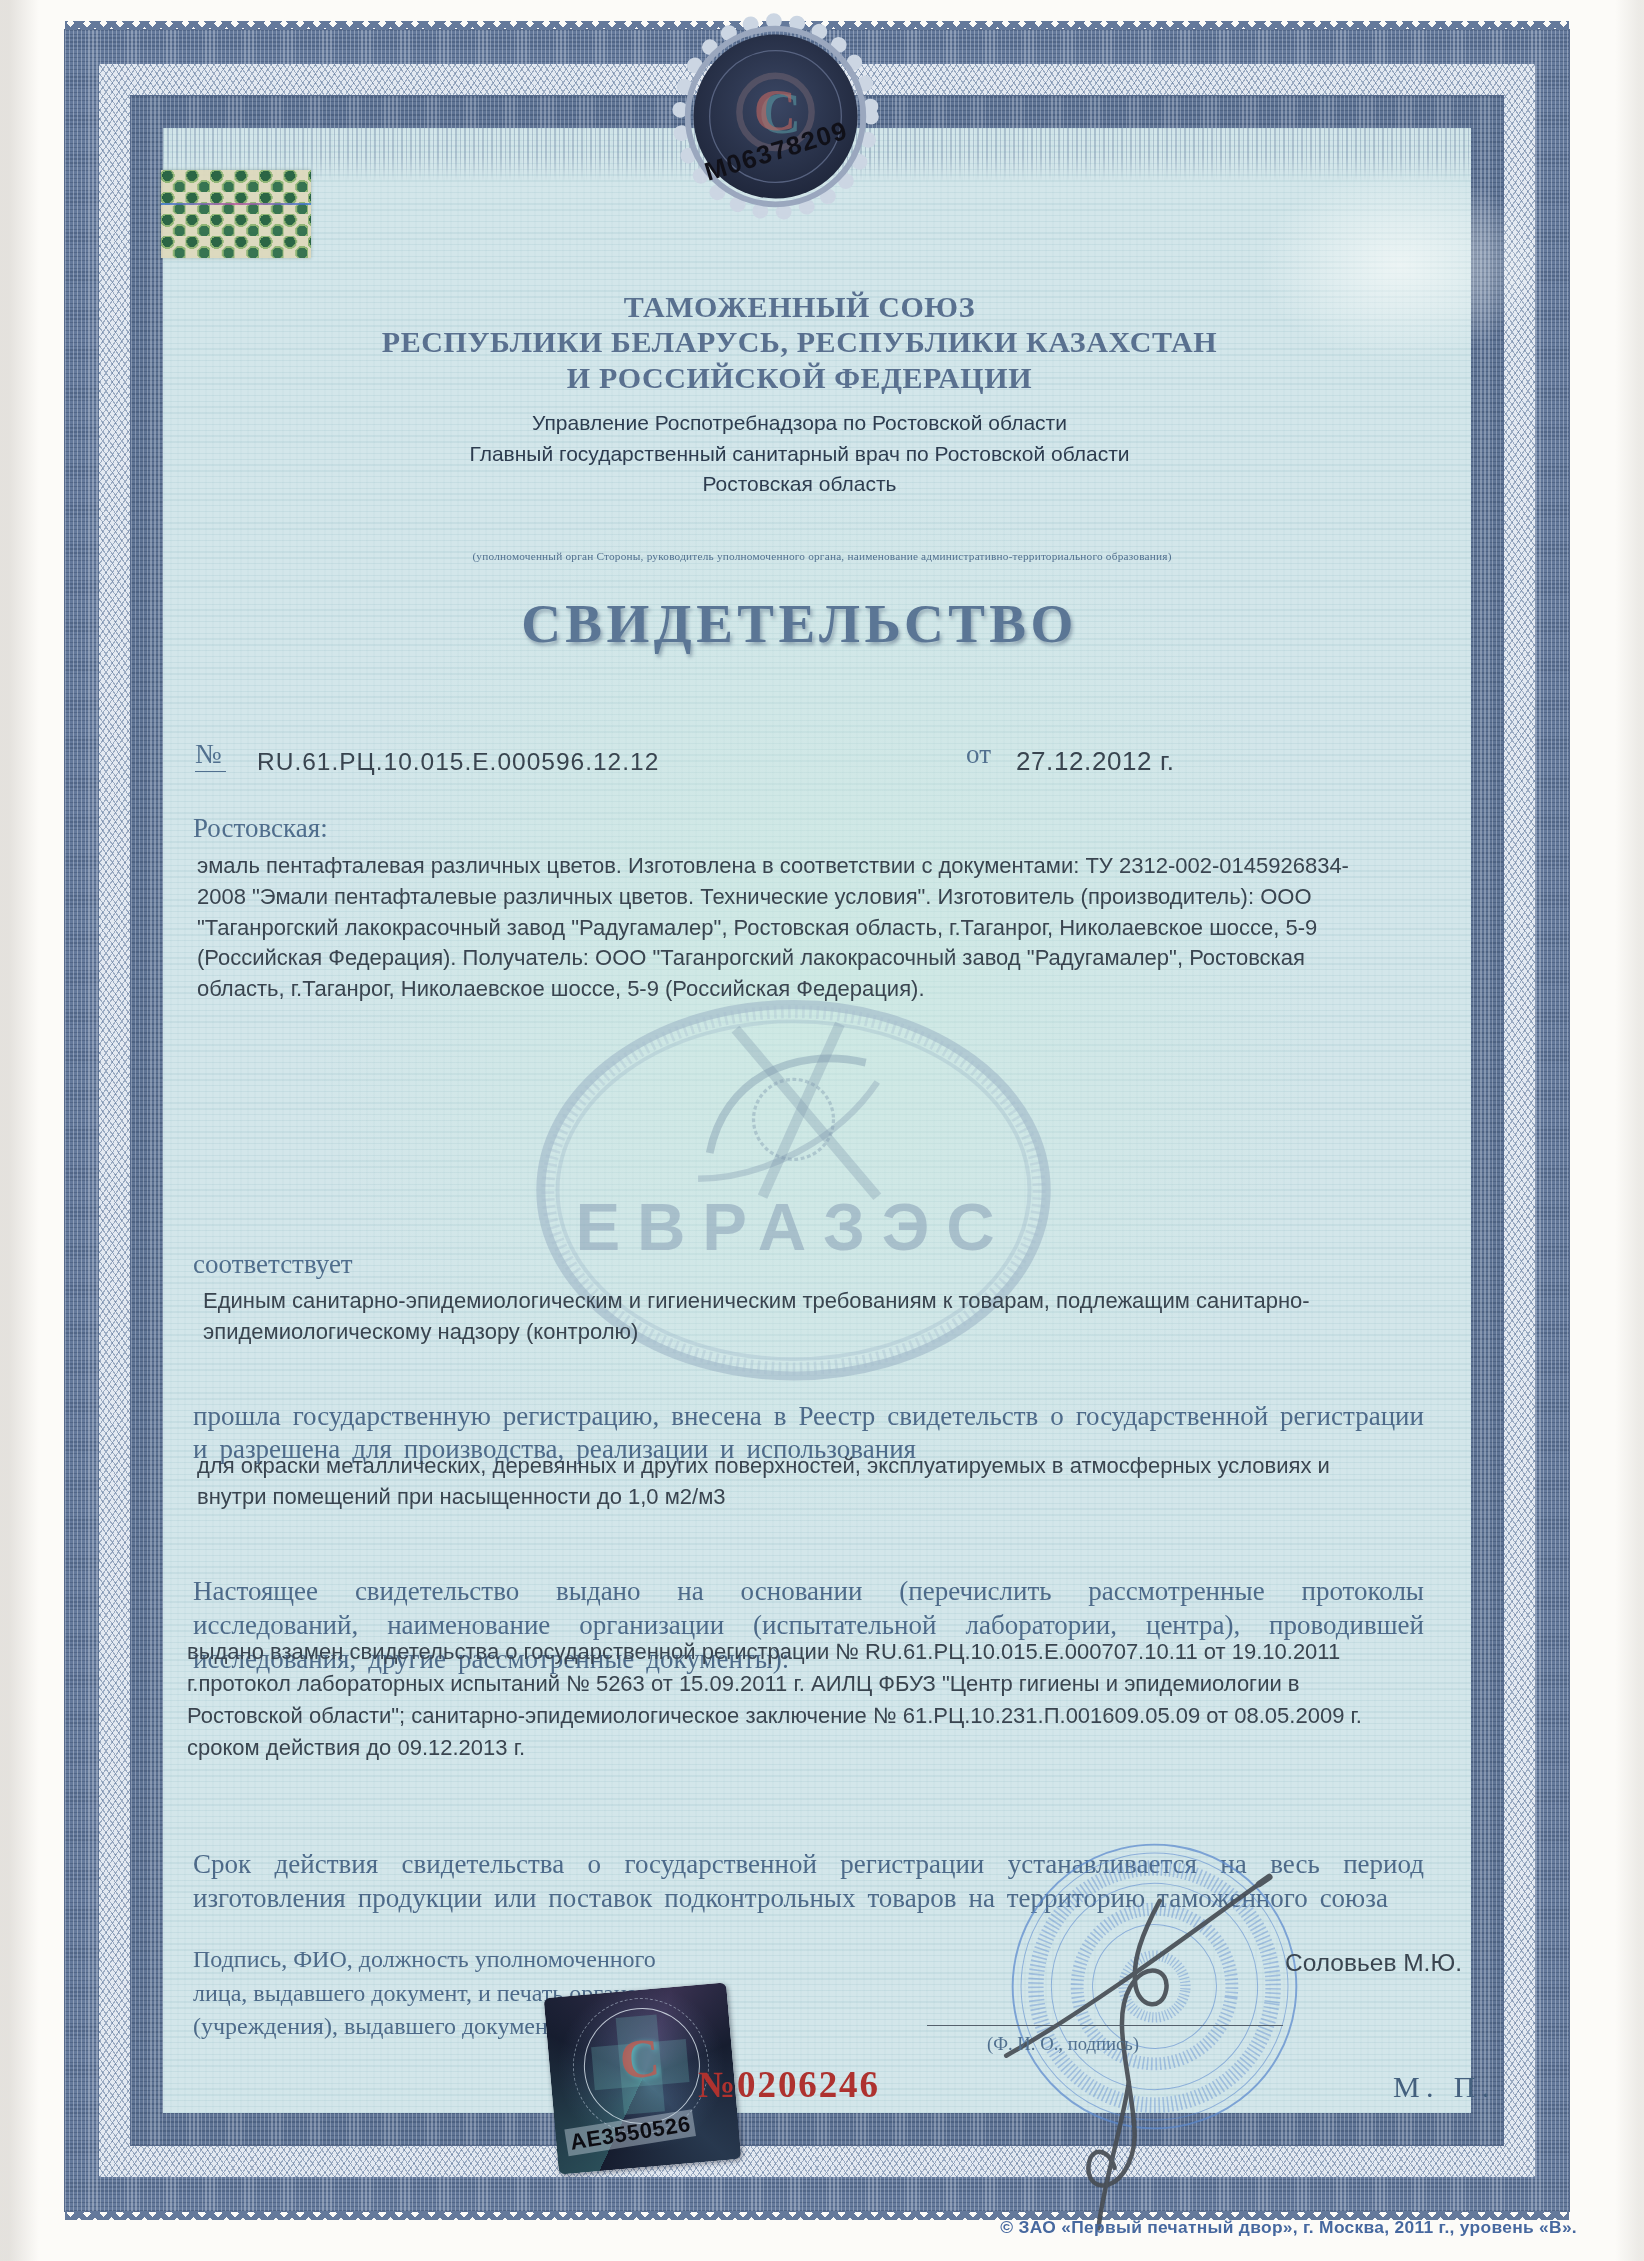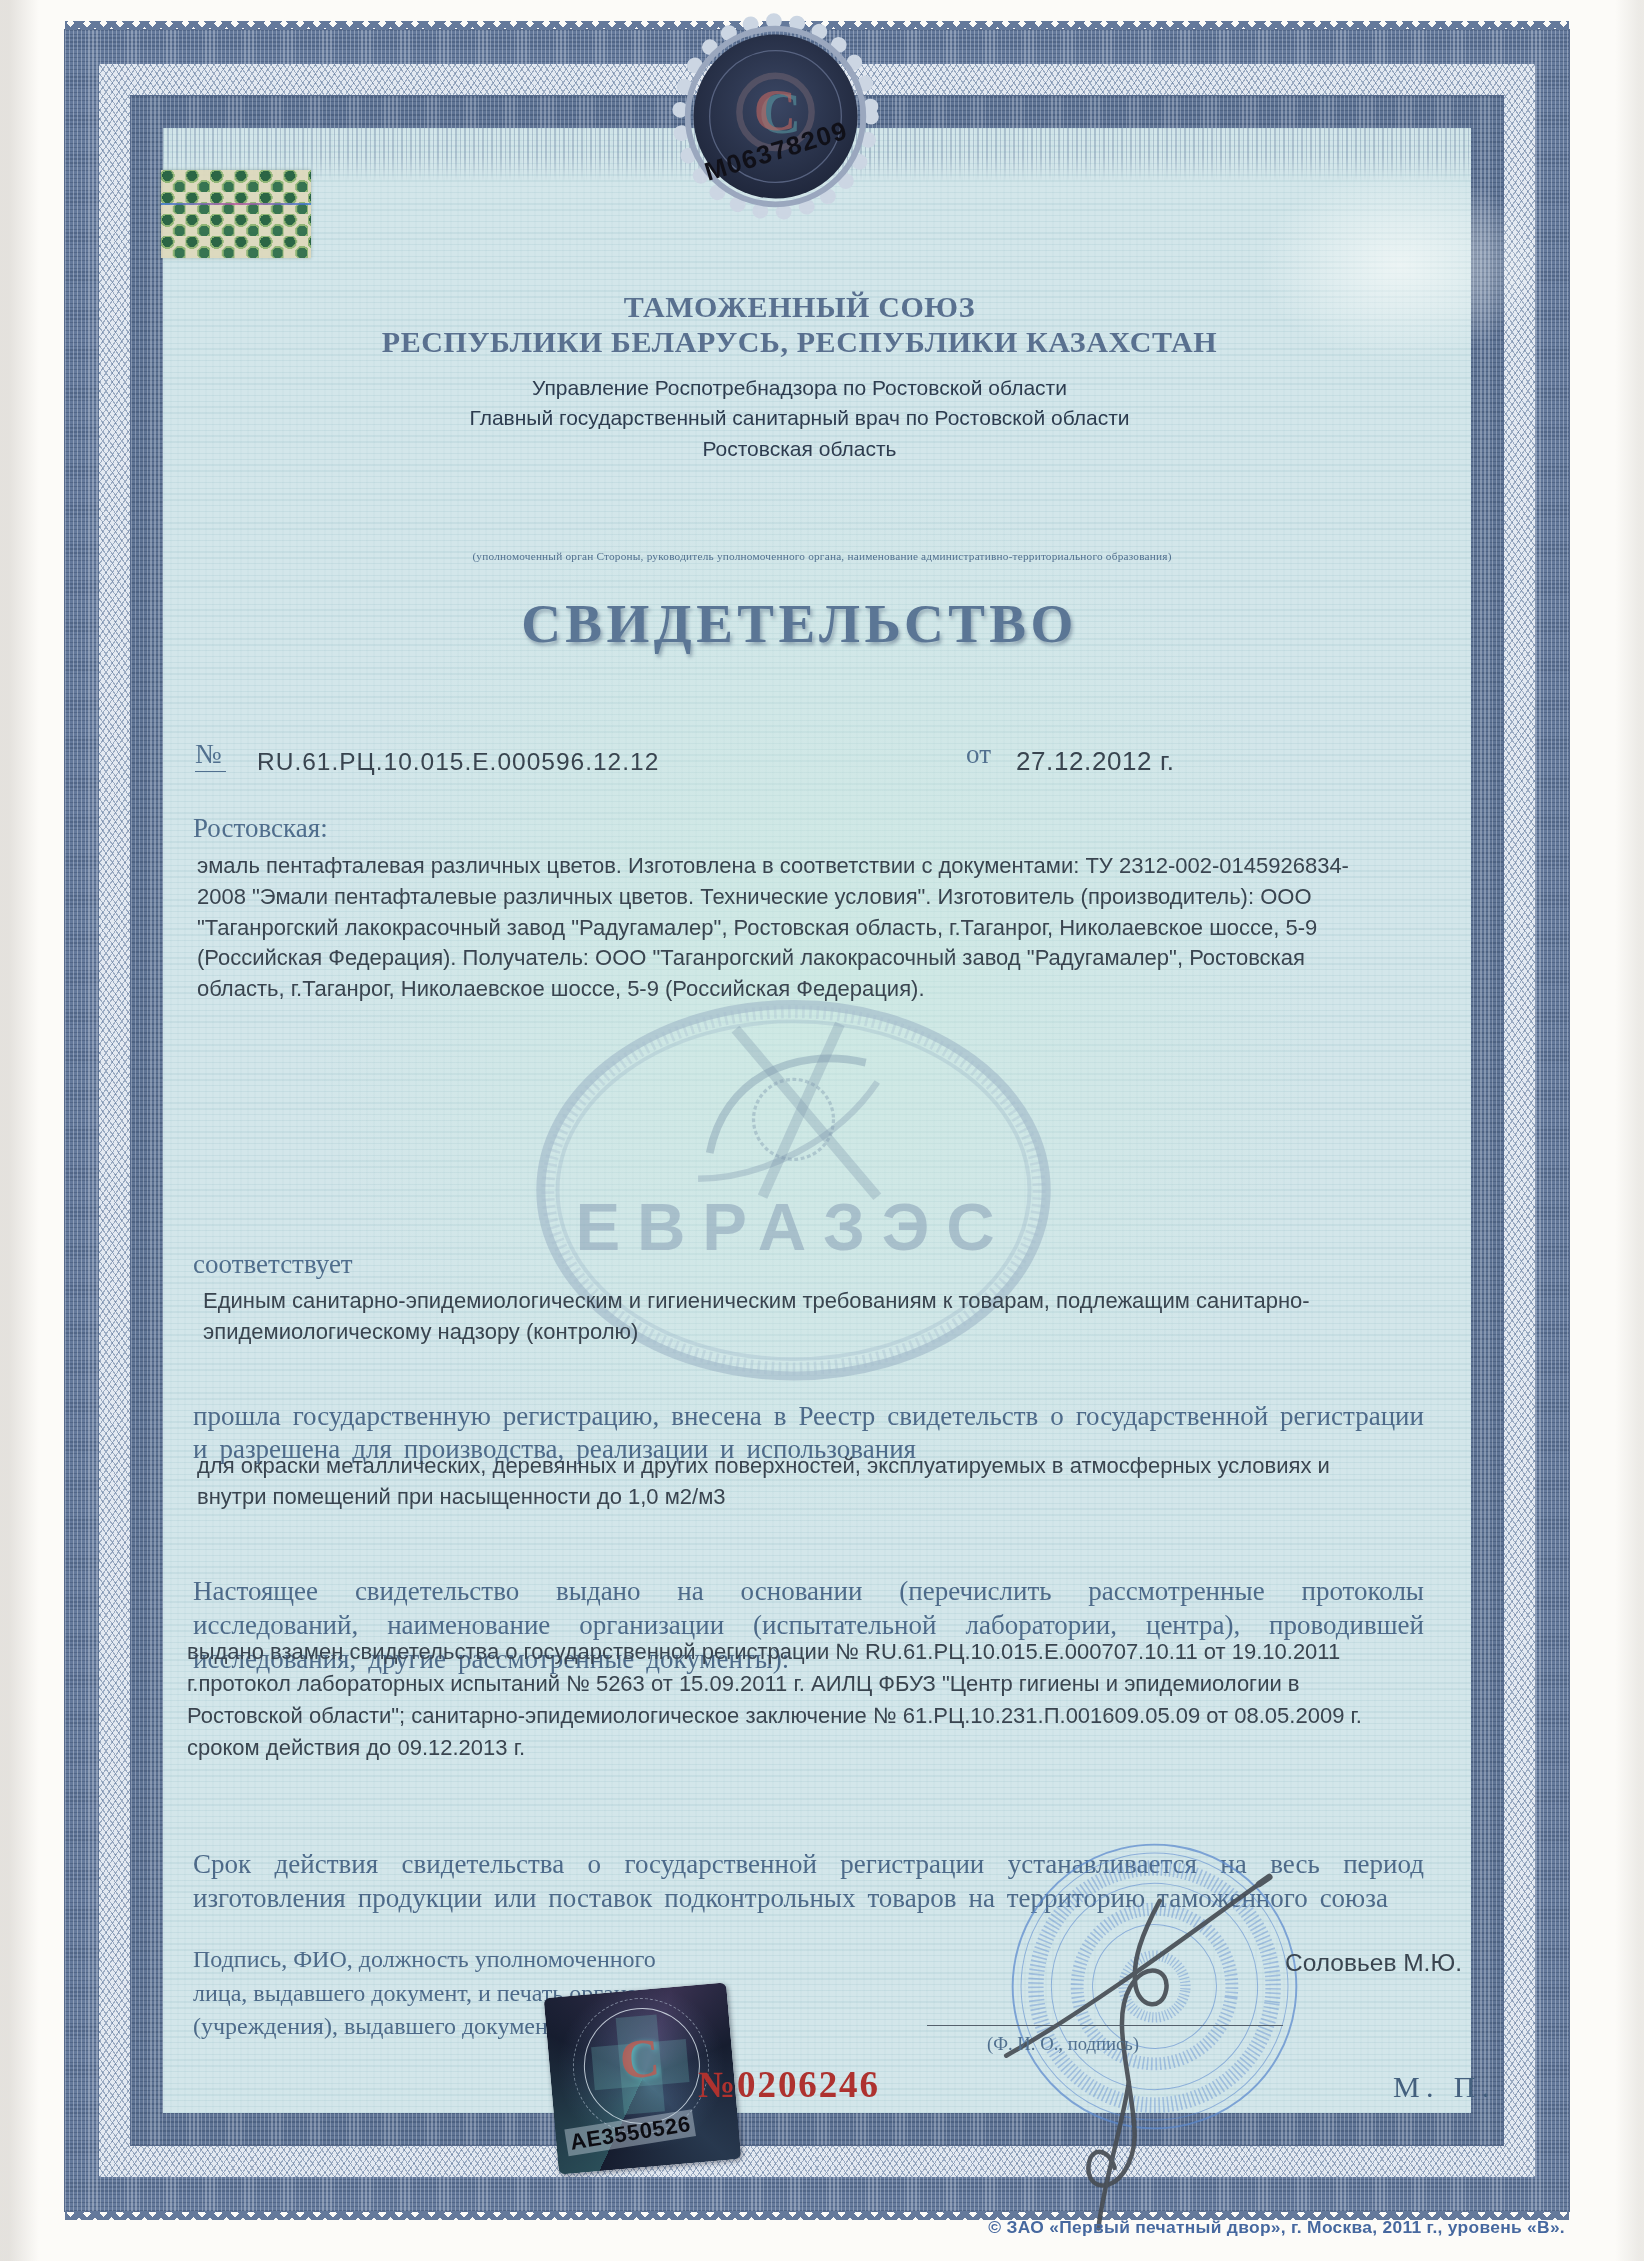--- a/index.html
+++ b/index.html
@@ -68,21 +68,21 @@
   .usage-text{left:197px;top:1451px;width:1180px;font-size:22px;line-height:1.40;}
   .basis-label{left:193px;top:1526px;width:1231px;font-size:27px;line-height:1.26;color:#4d6a89;}
   .basis-text{left:187px;top:1636px;width:1225px;font-size:22px;line-height:1.46;}
   .validity-text{left:193px;top:1799px;width:1231px;font-size:27px;line-height:1.26;color:#4d6a89;}
   .sign-label{left:193px;top:1943px;width:516px;font-size:24px;line-height:1.40;color:#4d6a89;}
   .signer-name{left:1285px;top:1949px;font-size:24.5px;}
   .sig-line{left:927px;top:2025px;width:356px;height:0;border-top:1.3px solid #55606c;}
   .sig-note{left:987px;top:2033px;width:252px;text-align:left;font-size:18.7px;color:#51708f;}
   .mp-label{left:1393px;top:2070px;font-size:30px;color:#44607e;letter-spacing:6.4px;}
   .red-serial{left:698px;top:2063px;font-size:37px;font-weight:bold;color:#ae322f;letter-spacing:1.9px;}
-  .footer{right:80px;top:2217px;font-family:"Liberation Sans",sans-serif;font-weight:bold;
+  .footer{right:68px;top:2217px;font-family:"Liberation Sans",sans-serif;font-weight:bold;
       font-size:17.4px;color:#46689f;letter-spacing:0.3px;}
   
   .green-strip{position:absolute;left:161px;top:170px;width:150px;height:88px;opacity:.92;
       background-color:#ded9bc;
       background-image:
         radial-gradient(circle at 6.4px 5.8px,#1e5c38 0 5.2px,rgba(125,172,95,.85) 5.2px 7px,rgba(0,0,0,0) 7px),
         radial-gradient(circle at 18.7px 17px,#2a6b45 0 5.2px,rgba(125,172,95,.85) 5.2px 7px,rgba(0,0,0,0) 7px);
       background-size:24.5px 22px;box-shadow:0 0 3.9px rgba(60,90,70,.35);}
   .green-strip::after{content:"";position:absolute;left:0;right:0;top:38%;height:1.9px;
       background:linear-gradient(90deg,#2a6fd4,#b84b9a,#2a6fd4);opacity:.8;}
@@ -139,20 +139,21 @@
       <circle cx="165" cy="158" r="56" fill="none" stroke="#7d6a75" stroke-width="10" opacity=".45"></circle>
       <text x="172" y="190" text-anchor="middle" font-family="Liberation Serif,serif" font-weight="bold" font-size="92" fill="rgba(100,180,185,0.45)">С</text>
       <text x="164" y="186" text-anchor="middle" font-family="Liberation Serif,serif" font-weight="bold" font-size="92" fill="rgba(185,100,95,0.65)">С</text>
       <text x="165" y="232" text-anchor="middle" transform="rotate(-17 165 215)" font-family="Liberation Sans,sans-serif" font-weight="bold" font-size="40" letter-spacing="2" fill="#101018">М06378209</text>
     </svg>
   </div>
 
   <div class="abs header-block">
     <div class="hl">ТАМОЖЕННЫЙ СОЮЗ</div>
     <div class="hl">РЕСПУБЛИКИ БЕЛАРУСЬ, РЕСПУБЛИКИ КАЗАХСТАН</div>
+    <div class="hl">И РОССИЙСКОЙ ФЕДЕРАЦИИ</div>
     <div class="auth-wrap">
       <div class="auth">Управление Роспотребнадзора по Ростовской области</div>
       <div class="auth">Главный государственный санитарный врач по Ростовской области</div>
       <div class="auth">Ростовская область</div>
     </div>
   </div>
   <div class="abs doc-title">СВИДЕТЕЛЬСТВО</div>
 
   <div class="abs note-small center" style="left:177px;top:550px;width:1290px;">(уполномоченный орган Стороны, руководитель уполномоченного органа, наименование административно-территориального образования)</div>
 

